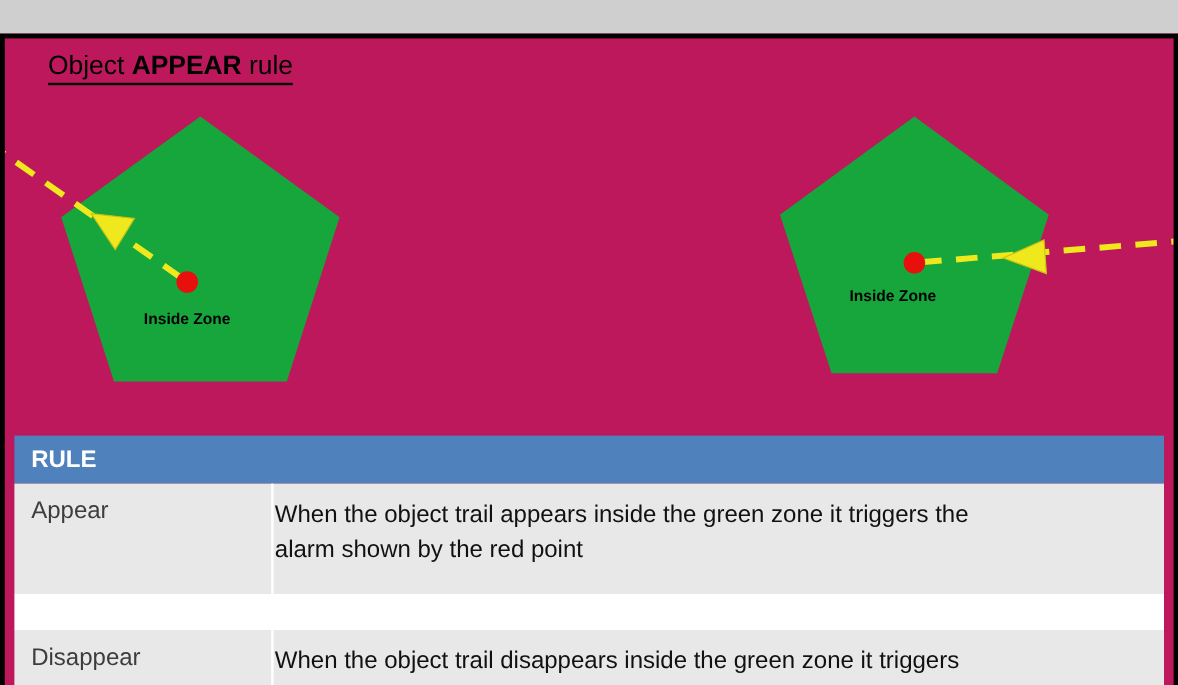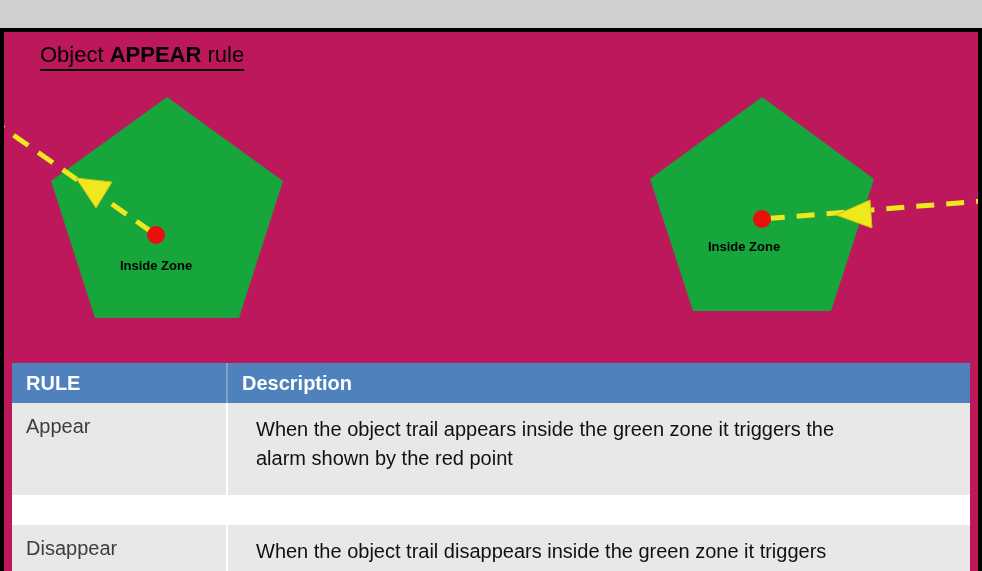--- a/index.html
+++ b/index.html
@@ -60,21 +60,21 @@
     display: grid;
     grid-template-columns: 214px 1fr;
     background: #e8e8e8;
     font-size: 20px;
   }
   .trow .rule-cell {
     padding: 12px 14px;
     color: #3d3d3d;
   }
   .trow .desc-cell {
-    padding: 12px 16px 12px 28px;
+    padding: 12px 16px 12px 1px;
     color: #111111;
     border-left: 2px solid #ffffff;
     line-height: 1.45;
   }
   .trow .desc-cell .desc-text { display: block; max-width: 580px; }
   .trow-appear    { min-height: 92px; }
   .row-gap        { height: 30px; background: #ffffff; }
   .trow-disappear { min-height: 70px; }
 </style>
 </head>
@@ -101,21 +101,20 @@
       <line x1="990" y1="168" x2="758" y2="187" stroke="#efe81d" stroke-width="5" stroke-dasharray="18 12"></line>
       <polygon points="832,183 866,168 868,196" fill="#efe81d" stroke="#c9c214" stroke-width="1"></polygon>
       <circle cx="758" cy="187" r="9" fill="#e8100c"></circle>
       <text class="zone-label" x="740" y="219" text-anchor="middle">Inside Zone</text>
     </g>
   </svg>
 
   <div class="rules-table">
     <div class="thead">
       <div class="cell">RULE</div>
-      <div class="cell desc">Description</div>
     </div>
 
     <div class="trow trow-appear">
       <div class="rule-cell">Appear</div>
       <div class="desc-cell">
         <span class="desc-text">When the object trail appears inside the green zone it triggers the alarm shown by the red point</span>
       </div>
     </div>
 
     <div class="row-gap"></div>

